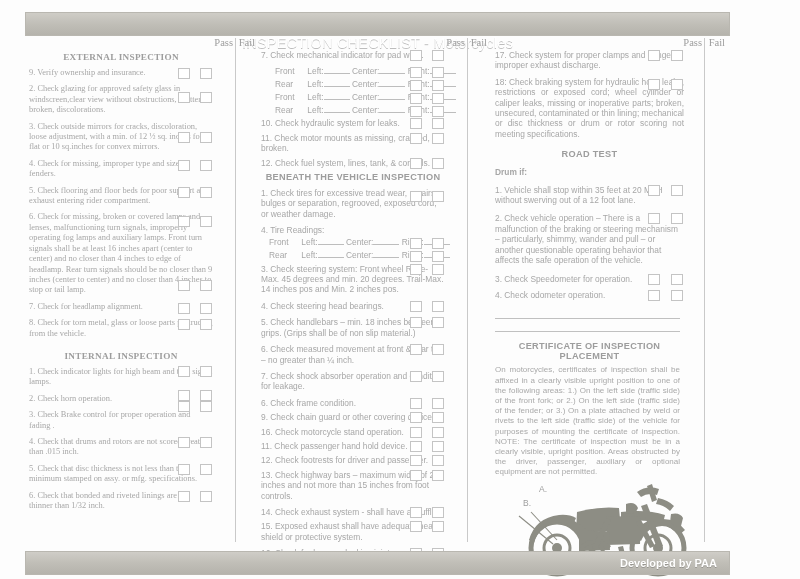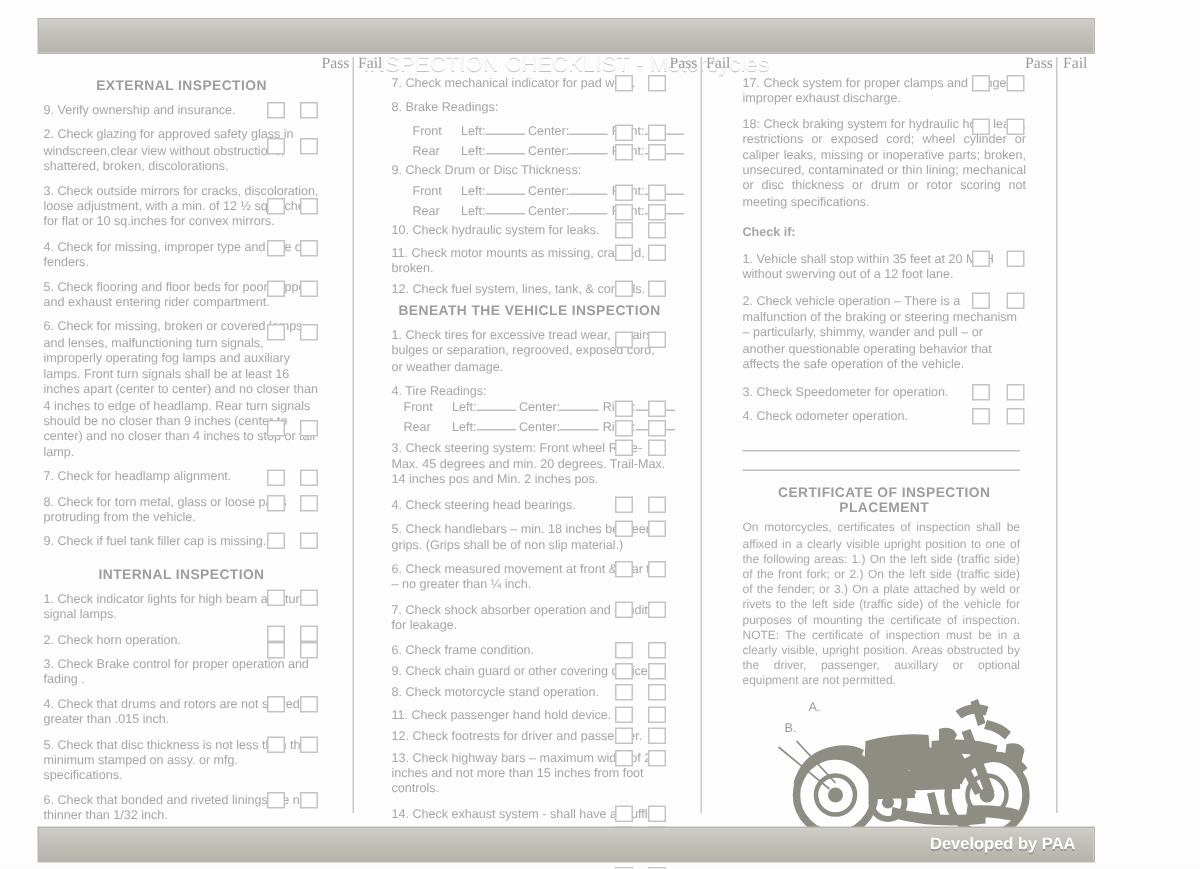--- a/index.html
+++ b/index.html
@@ -195,21 +195,21 @@
     <div class="header-title">INSPECTION CHECKLIST - Motorcycles</div>
   </div>
 
   <div class="cols">
 
     <div class="col col-1">
       <div class="passfail-rule"></div>
       <div class="pf-head pf-pass">Pass</div>
       <div class="pf-head pf-fail">Fail</div>
 
-      <div class="col-body" style="padding-top:12px;">
+      <div class="col-body" style="padding-top:12px;font-family:Liberation Serif, serif;">
 
         <div class="sec-head">EXTERNAL INSPECTION</div>
 
         <div class="item">
           <span>9.  Verify ownership and insurance.</span>
           <span class="boxes">
             <span class="bx pass"></span>
             <span class="bx fail"></span>
           </span>
         </div>
@@ -267,27 +267,20 @@
         </div>
 
         <div class="item">
           <span>8.  Check for torn metal, glass or loose parts protruding from the vehicle.</span>
           <span class="boxes" style="top:1px;">
             <span class="bx pass"></span>
             <span class="bx fail"></span>
           </span>
         </div>
 
-        <div class="item" style="margin-bottom:12px;">
-          <span>9.  Check if fuel tank filler cap is missing.</span>
-          <span class="boxes" style="top:0px;">
-            <span class="bx pass"></span>
-            <span class="bx fail"></span>
-          </span>
-        </div>
 
         <div class="sec-head" style="margin-top:12px;">INTERNAL INSPECTION</div>
 
         <div class="item">
           <span>1.  Check indicator lights for high beam and turn signal lamps.</span>
           <span class="boxes" style="top:-1px;">
             <span class="bx pass"></span>
             <span class="bx fail"></span>
           </span>
         </div>
@@ -343,21 +336,20 @@
       <div class="col-body" style="padding-top:12px;">
 
         <div class="item">
           <span>7.  Check mechanical indicator for pad wear.</span>
           <span class="boxes" style="top:0px;">
             <span class="bx pass"></span>
             <span class="bx fail"></span>
           </span>
         </div>
 
-        <div class="plain">8.  Brake Readings:</div>
 
         <div class="item" style="margin-bottom:1px;">
           <div class="sub">
             <span class="lbl">Front</span>
             <span>Left:</span><span class="blank"></span>
             <span>Center:</span><span class="blank"></span>
             <span>Right:</span><span class="blank"></span>
           </div>
           <span class="boxes" style="top:1px;">
             <span class="bx pass"></span>
@@ -371,21 +363,20 @@
             <span>Left:</span><span class="blank"></span>
             <span>Center:</span><span class="blank"></span>
             <span>Right:</span><span class="blank"></span>
           </div>
           <span class="boxes" style="top:1px;">
             <span class="bx pass"></span>
             <span class="bx fail"></span>
           </span>
         </div>
 
-        <div class="plain" style="margin-bottom:4px;">9. Check Drum or Disc Thickness:</div>
 
         <div class="item" style="margin-bottom:1px;">
           <div class="sub">
             <span class="lbl">Front</span>
             <span>Left:</span><span class="blank"></span>
             <span>Center:</span><span class="blank"></span>
             <span>Right:</span><span class="blank"></span>
           </div>
           <span class="boxes" style="top:1px;">
             <span class="bx pass"></span>
@@ -518,21 +509,21 @@
 
         <div class="item" style="margin-bottom:4px;">
           <span>9.  Check chain guard or other covering devices.</span>
           <span class="boxes" style="top:0px;">
             <span class="bx pass"></span>
             <span class="bx fail"></span>
           </span>
         </div>
 
         <div class="item" style="margin-bottom:4px;">
-          <span>8.  Check motorcycle stand operation.</span>
+          <span>16.  Check motorcycle stand operation.</span>
           <span class="boxes" style="top:0px;">
             <span class="bx pass"></span>
             <span class="bx fail"></span>
           </span>
         </div>
 
         <div class="item" style="margin-bottom:4px;">
           <span>11.  Check passenger hand hold device.</span>
           <span class="boxes" style="top:0px;">
             <span class="bx pass"></span>
@@ -599,22 +590,23 @@
         </div>
 
         <div class="item justify" style="margin-bottom:10px;">
           <span>18:  Check braking system for hydraulic hose leaks, restrictions or exposed cord; wheel cylinder or caliper leaks, missing or inoperative parts; broken, unsecured, contaminated or thin lining; mechanical or disc thickness or drum or rotor scoring not meeting specifications.</span>
           <span class="boxes" style="top:2px;">
             <span class="bx pass"></span>
             <span class="bx fail"></span>
           </span>
         </div>
 
-
-        <div class="plain" style="font-weight:bold;margin-bottom:7px;">Check if:</div>
+        <div class="sec-head" style="margin-bottom:8px;">ROAD TEST</div>
+
+        <div class="plain" style="font-weight:bold;margin-bottom:7px;">Drum if:</div>
 
         <div class="item" style="margin-bottom:8px;">
           <span>1.  Vehicle shall stop within 35 feet at 20 MPH without swerving out of a 12 foot lane.</span>
           <span class="boxes" style="top:0px;">
             <span class="bx pass"></span>
             <span class="bx fail"></span>
           </span>
         </div>
 
         <div class="item" style="margin-bottom:8px;">

